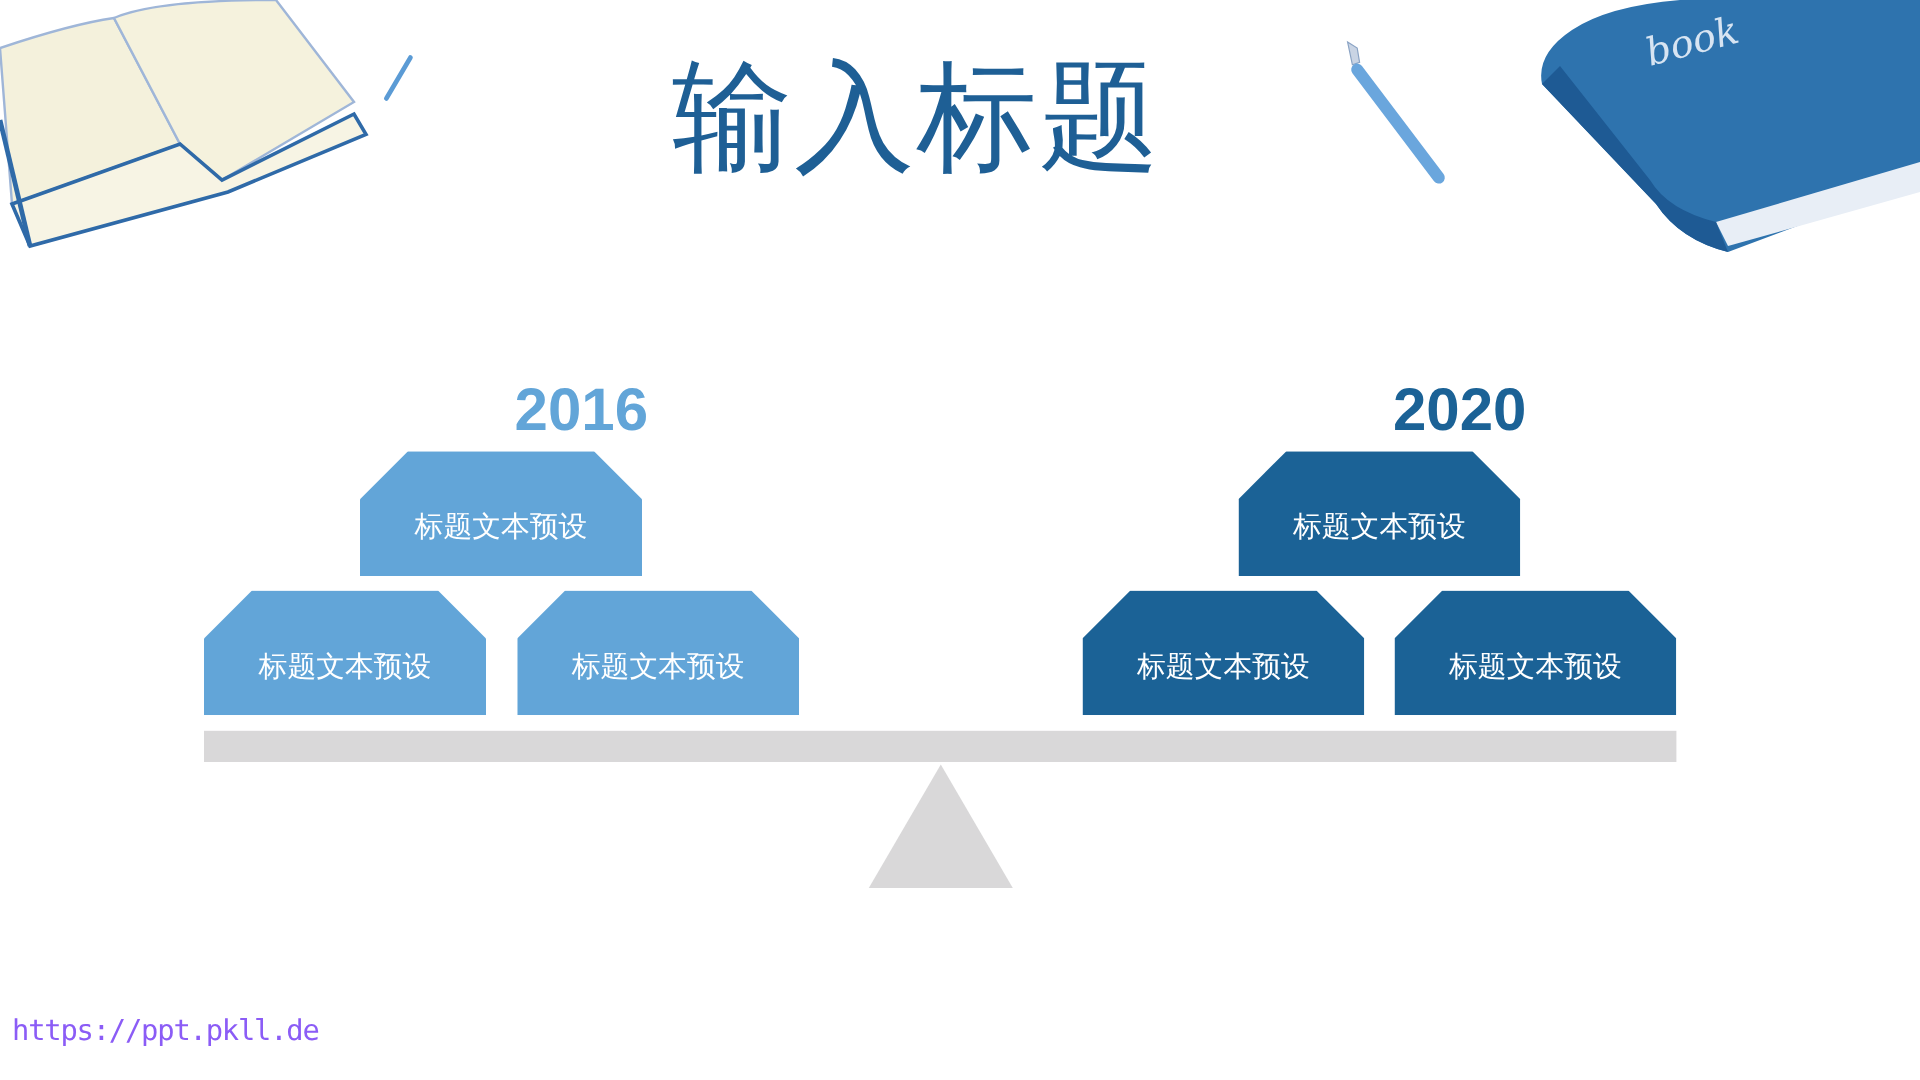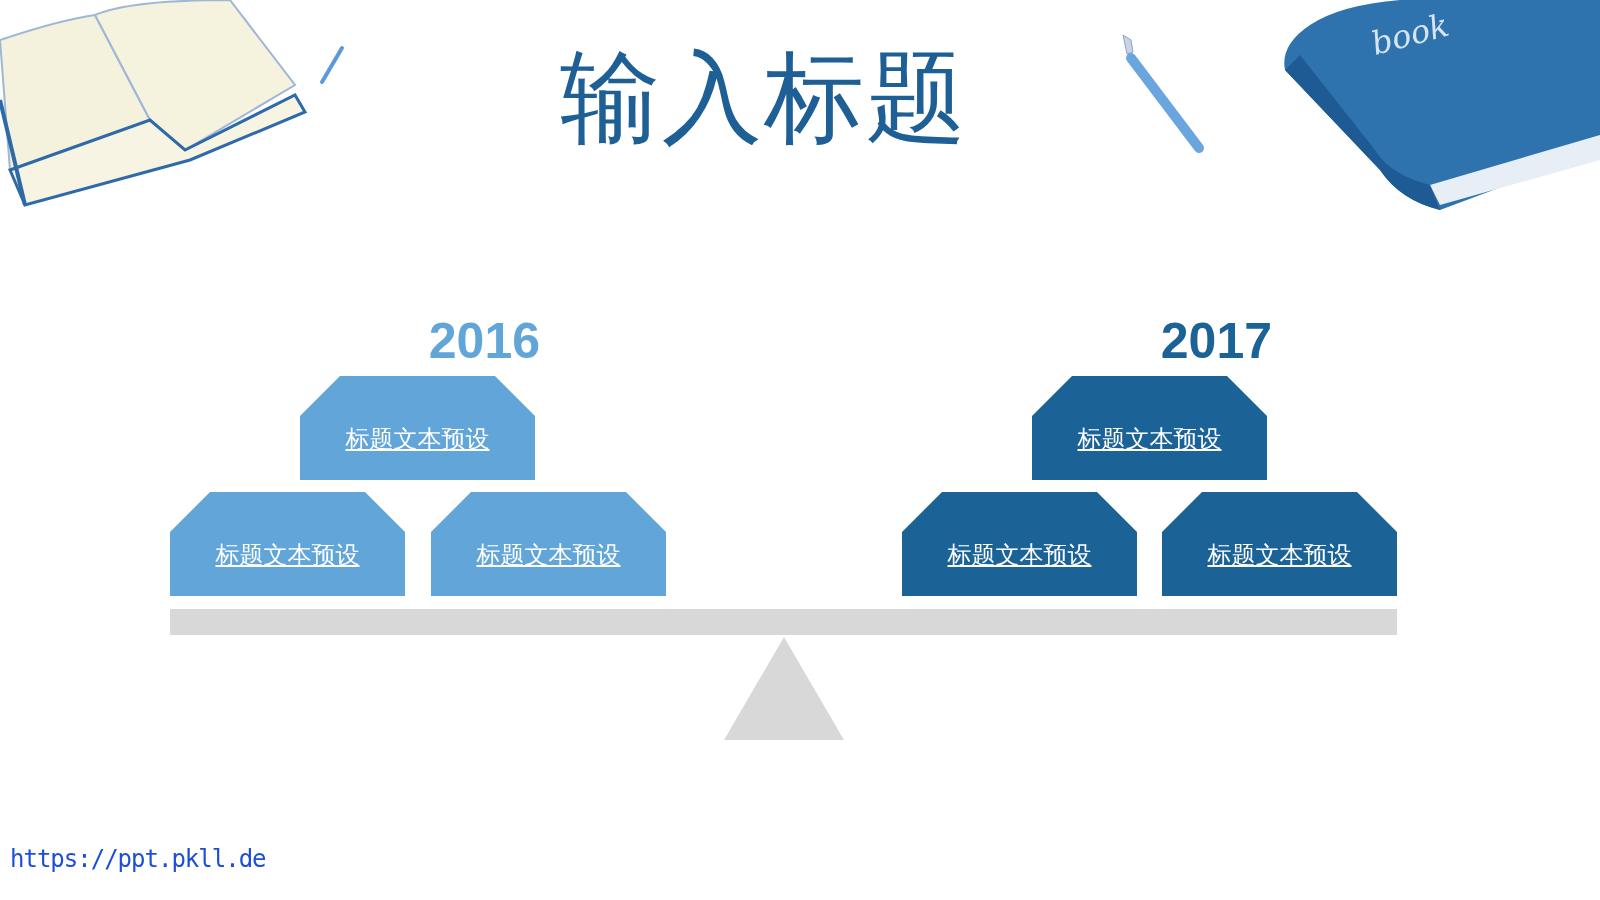--- a/index.html
+++ b/index.html
@@ -1,25 +1,25 @@
 <!DOCTYPE html>
 <html><head>
 <meta charset="utf-8">
 <style>
   html, body { margin:0; padding:0; }
   body { width:1600px; height:900px; position:relative; overflow:hidden; background:#ffffff; font-family:"DejaVu Sans", sans-serif; }
   .abs { position:absolute; }
   .title { position:absolute; left:560px; top:38px; width:440px; text-align:left; font-size:100px; line-height:120px; color:#1e5f95; letter-spacing:2px; font-family:"DejaVu Sans", sans-serif; }
   .year { position:absolute; width:240px; text-align:right; font-size:50px; font-weight:bold; line-height:60px; font-family:"Liberation Sans", sans-serif; }
-  .box { position:absolute; width:235px; height:104px; clip-path:polygon(40px 0, 195px 0, 235px 40px, 235px 104px, 0 104px, 0 40px); display:flex; align-items:center; justify-content:center; padding-top:22px; box-sizing:border-box; color:#ffffff; font-size:24px; font-family:"DejaVu Sans", sans-serif;text-decoration:underline; }
+  .box { position:absolute; width:235px; height:104px; clip-path:polygon(40px 0, 195px 0, 235px 40px, 235px 104px, 0 104px, 0 40px); display:flex; align-items:center; justify-content:center; padding-top:22px; box-sizing:border-box; color:#ffffff; font-size:24px; font-family:"DejaVu Sans", sans-serif; }
   .light { background:#62a5d8; }
   .dark { background:#1b6296; }
   .beam { position:absolute; left:170px; top:609px; width:1227px; height:26px; background:#d9d8d9; }
   .fulcrum { position:absolute; left:724px; top:637px; width:0; height:0; border-left:60px solid transparent; border-right:60px solid transparent; border-bottom:103px solid #d9d8d9; }
-  .watermark { position:absolute; left:10px; top:845px; font-size:24px; color:#1d4ed8; font-family:"DejaVu Sans Mono", monospace; letter-spacing:-1px; }
+  .watermark { position:absolute; left:10px; top:845px; font-size:24px; color:#8b5cf6; font-family:"DejaVu Sans Mono", monospace; letter-spacing:-1px; }
 </style>
 </head>
 <body>
 
 <svg class="abs" style="left:0;top:0" width="360" height="220">
   <path d="M0 40 Q60 20 95 15 L150 120 L10 170 Z" fill="#f4f1dc" stroke="#9fb6d8" stroke-width="2"></path>
   <path d="M95 15 Q130 0 230 0 L295 85 L185 150 L150 120 Z" fill="#f5f2dd" stroke="#9fb6d8" stroke-width="2"></path>
   <path d="M10 170 L150 120 L185 150 L295 95 L305 112 L190 160 L25 205 Z" fill="#f7f4e4" stroke="#2f6aa8" stroke-width="3"></path>
   <path d="M0 100 L25 205" stroke="#2f6aa8" stroke-width="4"></path>
   <line x1="322" y1="82" x2="342" y2="48" stroke="#5b9bd5" stroke-width="4" stroke-linecap="round"></line>
@@ -43,21 +43,21 @@
 <div class="box light" style="left:300px;top:376px">
     <span>标题文本预设</span>
   </div>
 <div class="box light" style="left:170px;top:492px">
     <span>标题文本预设</span>
   </div>
 <div class="box light" style="left:431px;top:492px">
     <span>标题文本预设</span>
   </div>
 
-<div class="year" style="left:1032px;top:311px;color:#1b6296">2017</div>
+<div class="year" style="left:1032px;top:311px;color:#1b6296">2020</div>
 <div class="box dark" style="left:1032px;top:376px">
     <span>标题文本预设</span>
   </div>
 <div class="box dark" style="left:902px;top:492px">
     <span>标题文本预设</span>
   </div>
 <div class="box dark" style="left:1162px;top:492px">
     <span>标题文本预设</span>
   </div>
 

